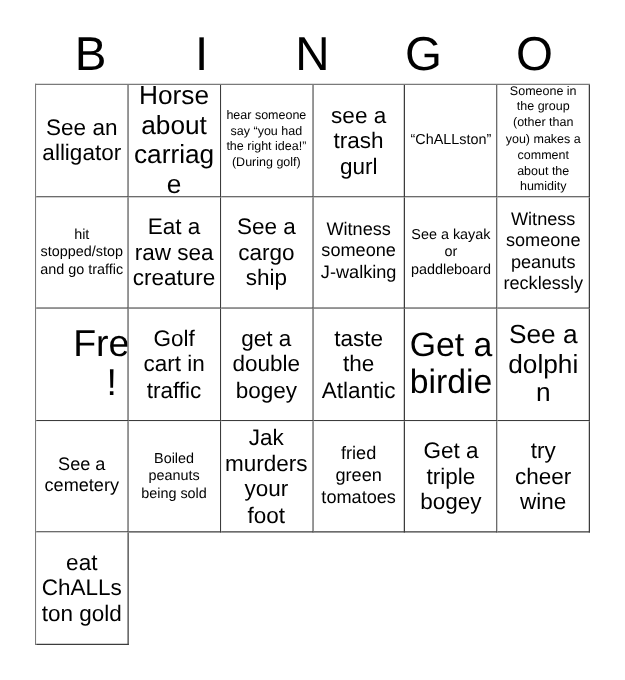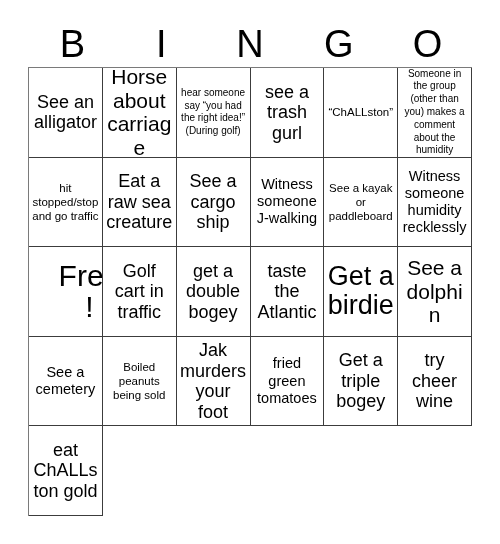--- a/index.html
+++ b/index.html
@@ -129,21 +129,21 @@
       <div class="bingo-cell sz-lg">
         <span class="cell-text">See a cargo ship</span>
       </div>
       <div class="bingo-cell sz-md">
         <span class="cell-text">Witness someone J-walking</span>
       </div>
       <div class="bingo-cell sz-sm">
         <span class="cell-text">See a kayak or paddleboard</span>
       </div>
       <div class="bingo-cell sz-md">
-        <span class="cell-text">Witness someone humidity recklessly</span>
+        <span class="cell-text">Witness someone peanuts recklessly</span>
       </div>
       <div class="bingo-cell sz-free">
         <span class="cell-text">Free!</span>
       </div>
       <div class="bingo-cell sz-lg">
         <span class="cell-text">Golf cart in traffic</span>
       </div>
       <div class="bingo-cell sz-lg">
         <span class="cell-text">get a double bogey</span>
       </div>

